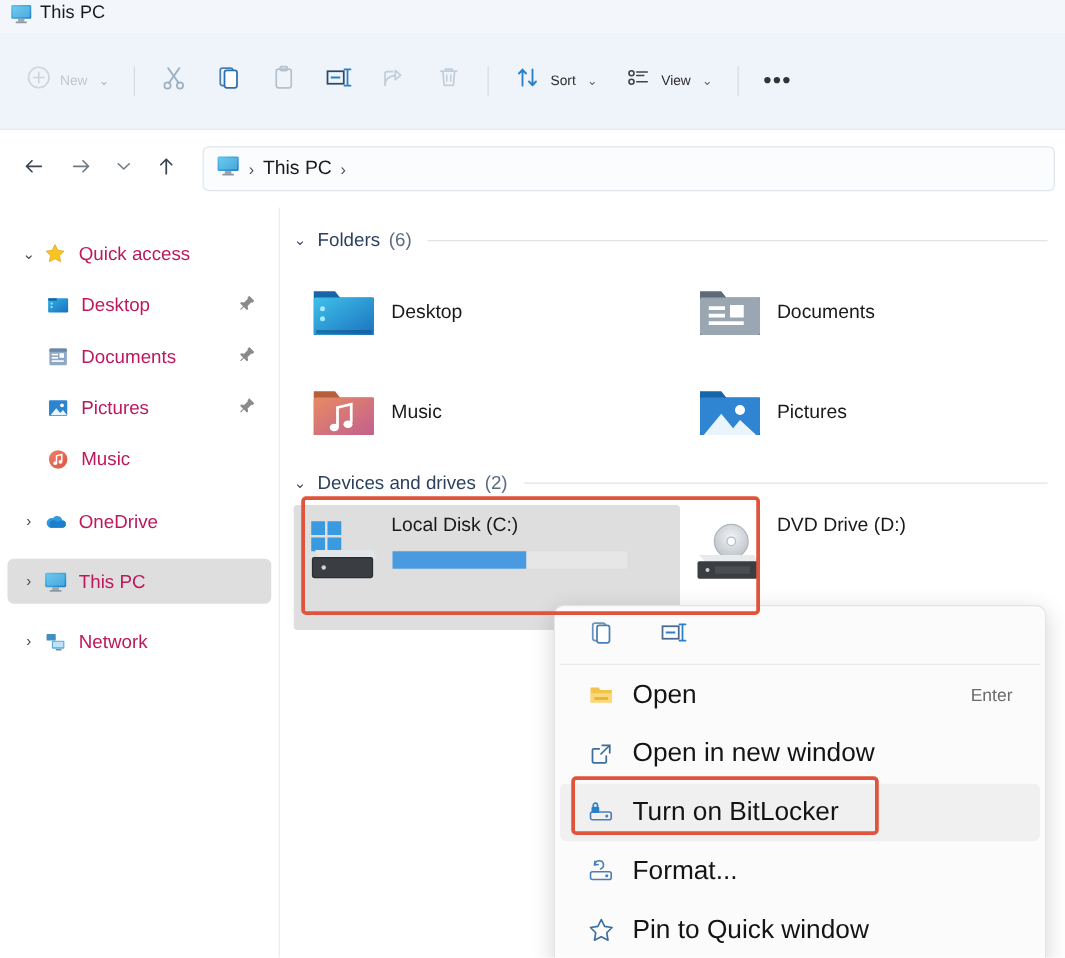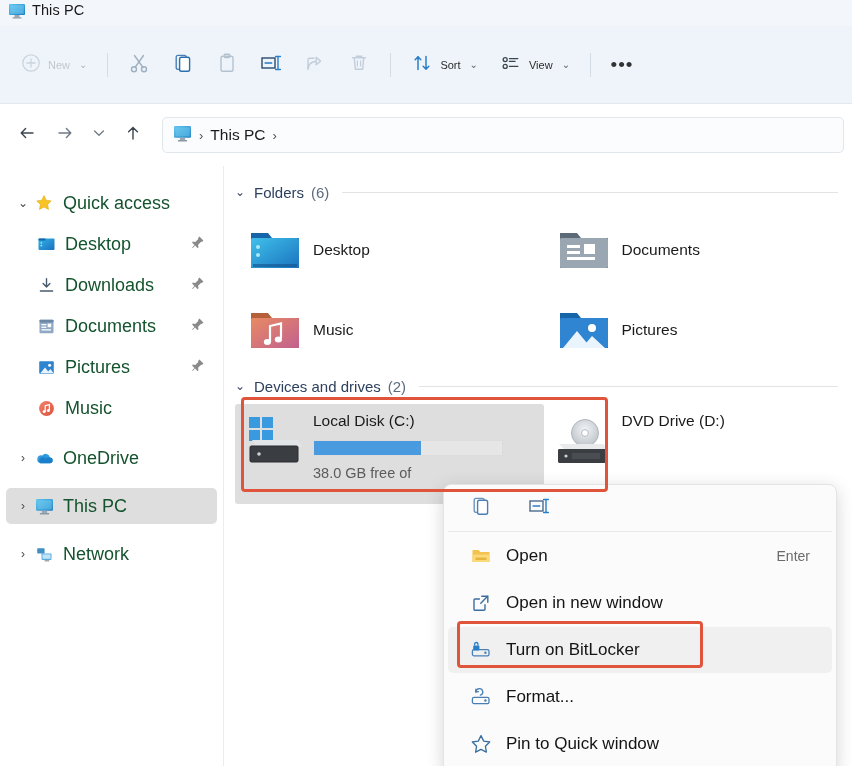--- a/index.html
+++ b/index.html
@@ -68,21 +68,21 @@
     display: flex; align-items: center; height: 36px; margin: 5px 6px;
     padding-left: 6px; border-radius: 5px; position: relative;
   }
   .side-row.sel { background: #dedede; }
   .side-row .twisty {
     width: 22px; flex: 0 0 22px; text-align: center;
     font-size: 12px; color: #4a4a4a; line-height: 1;
   }
   .side-row .sicon { width: 20px; flex: 0 0 20px; height: 20px; margin-right: 9px;
     display: flex; align-items: center; justify-content: center; }
-  .side-row .slabel { font-size: 18px; color: #14532d; white-space: nowrap; }
+  .side-row .slabel { font-size: 15px; color: #be185d; white-space: nowrap; }
   .side-row.child { padding-left: 30px; }
   .pin { position: absolute; right: 12px; top: 9px; }
 
   
   .content {
     position: absolute; top: 166px; left: 225px; width: 627px; height: 600px;
     background: #ffffff; padding: 14px 0 0 10px; overflow: hidden;
   }
   .group-hdr { display: flex; align-items: center; gap: 7px; height: 24px; margin-bottom: 6px; }
   .group-hdr .gchev { font-size: 12px; color: #3a4a63; width: 12px; }
@@ -113,21 +113,21 @@
   }
   .ctx-cmdbar { height: 46px; display: flex; align-items: center; padding-left: 22px; gap: 28px; }
   .ctx-cmdbtn { width: 30px; height: 30px; display: flex; align-items: center; justify-content: center; }
   .ctx-div { height: 1px; background: #e9e9e9; margin: 0 4px; }
   .ctx-item {
     display: flex; align-items: center; height: 46px; margin: 1px 4px;
     padding-left: 18px; border-radius: 5px; position: relative;
   }
   .ctx-item.hover { background: #f0f0f0; }
   .ctx-ico { width: 30px; flex: 0 0 30px; display: flex; align-items: center; justify-content: center; }
-  .ctx-label { font-size: 17px; color: #141414; margin-left: 10px; }
+  .ctx-label { font-size: 21px; color: #141414; margin-left: 10px; }
   .ctx-accel { position: absolute; right: 22px; font-size: 14px; color: #6b6b6b; }
 
   
   .anno { position: absolute; border: 3px solid #e0543c; border-radius: 4px; pointer-events: none; }
   #anno-drive { left: 241px; top: 397px; width: 367px; height: 95px; }
   #anno-bitlocker { left: 457px; top: 621px; width: 246px; height: 47px; }
 </style>
 </head>
 <body>
 
@@ -336,33 +336,20 @@
         </svg>
       </span>
       <span class="slabel">Desktop</span>
       <span class="pin">
         <svg width="14" height="14" viewBox="0 0 14 14">
           <path d="M8.4 1.6l4 4-1.5 1.5-.8-.3-3 3 .4 2.6-1.1.5-2.3-2.3-2.4 2.4-.6-.6 2.4-2.4L1.2 7.7l.5-1.1 2.6.4 3-3-.3-.8z" fill="#8a8a8a"></path>
         </svg>
       </span>
     </div>
 
-    <div class="side-row child">
-      <span class="sicon">
-        <svg width="19" height="19" viewBox="0 0 19 19">
-          <path d="M9.5 2.6v8.4M9.5 11l-3.4-3.4M9.5 11l3.4-3.4M3.4 15h12.2" fill="none" stroke="#4a5a6b" stroke-width="1.4" stroke-linecap="round" stroke-linejoin="round"></path>
-        </svg>
-      </span>
-      <span class="slabel">Downloads</span>
-      <span class="pin">
-        <svg width="14" height="14" viewBox="0 0 14 14">
-          <path d="M8.4 1.6l4 4-1.5 1.5-.8-.3-3 3 .4 2.6-1.1.5-2.3-2.3-2.4 2.4-.6-.6 2.4-2.4L1.2 7.7l.5-1.1 2.6.4 3-3-.3-.8z" fill="#8a8a8a"></path>
-        </svg>
-      </span>
-    </div>
 
     <div class="side-row child">
       <span class="sicon">
         <svg width="19" height="19" viewBox="0 0 19 19">
           <rect x="2.5" y="2.8" width="14" height="13.4" rx="1" fill="#8fa8c4"></rect>
           <rect x="2.5" y="2.8" width="14" height="2.6" rx="1" fill="#6c87a6"></rect>
           <rect x="4.4" y="7" width="5" height="1.3" fill="#fff"></rect>
           <rect x="4.4" y="9.6" width="5" height="1.3" fill="#fff"></rect>
           <rect x="4.4" y="12.2" width="9.6" height="1.3" fill="#fff"></rect>
           <rect x="10.6" y="6.6" width="3.6" height="3.6" fill="#fff"></rect>
@@ -550,21 +537,20 @@
             <rect x="4" y="32" width="48" height="16" rx="1.4" fill="#3a3d42"></rect>
             <rect x="4" y="32" width="48" height="16" rx="1.4" fill="none" stroke="#2a2d31"></rect>
             <circle cx="13" cy="40" r="1.8" fill="#cfd3d8"></circle>
           </svg>
         </span>
         <span class="dbody">
           <span class="dname" style="display:block">Local Disk (C:)</span>
           <span class="bar" style="display:block">
             <span class="fill" style="display:block;width:57%"></span>
           </span>
-          <span class="dfree" style="display:block">38.0 GB free of</span>
         </span>
       </div>
 
       <div class="drive">
         <span class="dicon">
           <svg width="58" height="56" viewBox="0 0 58 56">
             <defs>
                 <radialGradient id="disc" cx="50%" cy="38%" r="60%">
               <stop offset="0" stop-color="#f2f4f6"></stop>
                   <stop offset="1" stop-color="#bfc5cb"></stop>

